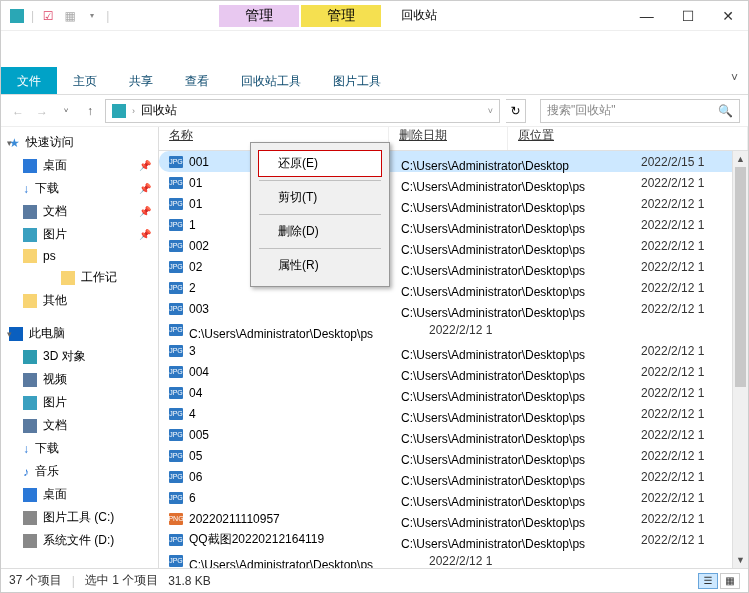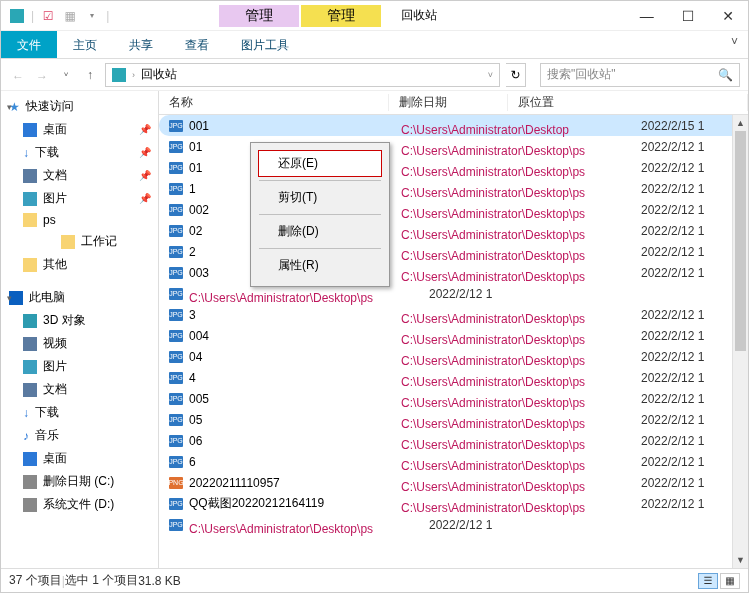--- a/index.html
+++ b/index.html
@@ -7,21 +7,21 @@
 .titlebar { height: 30px; display: flex; align-items: center; padding: 0 8px; background: #fff; border-bottom: 1px solid #eee; }
 .titlebar .qat { display: flex; gap: 6px; align-items: center; }
 .titlebar .qat .icon { width: 16px; height: 16px; display: inline-flex; align-items: center; justify-content: center; }
 .titlebar .ctx-tabs { margin-left: 110px; display: flex; gap: 2px; }
 .ctx-tab { width: 80px; text-align: center; padding: 2px 0; font-size: 14px; }
 .ctx-tab.purple { background: #e8c8f0; }
 .ctx-tab.yellow { background: #f5e050; }
 .titlebar .title { margin-left: 20px; font-size: 12px; }
 .titlebar .winbtns { margin-left: auto; display: flex; gap: 28px; padding-right: 6px;}
 .winbtns span { font-size: 14px; color: #333; cursor: default; }
-.ribbon { height: 28px; display: flex; align-items: stretch; background: #fff; border-bottom: 1px solid #ddd; }
+.ribbon { height: 28px; display: flex; align-items: stretch; background: #fff; border-bottom: 1px solid #ddd; margin-top: 36px; }
 .ribbon .tab { padding: 6px 16px; font-size: 12px; color: #0c4a6e; }
 .ribbon .tab.file { background: #00a2c7; color: #fff; }
 .ribbon .expand { margin-left: auto; padding: 4px 10px; color: #555; }
 .addrbar { height: 32px; display: flex; align-items: center; padding: 4px 8px; gap: 6px; background: #fff; border-bottom: 1px solid #eee; }
 .addrbar .navbtn { width: 18px; text-align: center; color: #555; }
 .addrbar .navbtn.disabled { color: #bbb; }
 .addrbar .path { flex: 1; border: 1px solid #ccc; height: 24px; display: flex; align-items: center; padding: 0 6px; gap: 6px; }
 .addrbar .refresh { width: 20px; border: 1px solid #ccc; border-left: none; height: 24px; display: flex; align-items: center; justify-content: center; }
 .addrbar .search { width: 200px; border: 1px solid #ccc; height: 24px; display: flex; align-items: center; padding: 0 6px; color: #888; margin-left: 8px; }
 .addrbar .search .sico { margin-left: auto; color: #555; }
@@ -31,41 +31,41 @@
 .side-item.header { padding-left: 8px; }
 .side-item .pin { margin-left: auto; color: #888; font-size: 10px; }
 .side-item .chev { position: absolute; left: 6px; color: #666; font-size: 9px; }
 .sq { width: 14px; height: 14px; display: inline-block; }
 .sq.blue { background: #2b78d7; }
 .sq.dblue { background: #0a5fbf; }
 .sq.folder { background: #f8d473; }
 .sq.cyan { background: #2aa7b5; }
 .sq.gray { background: #888; }
 .filepane { flex: 1; display: flex; flex-direction: column; overflow: hidden; position: relative; }
-.colhdr { display: flex; border-bottom: 1px solid #e0e0e0; height: 24px; align-items: center; color: #333; }
+.colhdr { display: flex; border-bottom: 1px solid #e0e0e0; height: 24px; color: #333; text-decoration: underline; }
 .colhdr .col { padding: 0 10px; border-right: 1px solid #eee; }
 .col-name { width: 230px; }
 .col-loc { width: 240px; }
 .col-date { flex: 1; }
 .filelist { flex: 1; overflow: hidden; position: relative; }
 .row { display: flex; align-items: center; height: 21px; padding-left: 10px; }
 .row.selected { background: #cde8ff; border-radius: 10px; }
 .row .fico { width: 14px; height: 12px; background: #2d77c2; color: #fff; font-size: 7px; display: inline-flex; align-items: center; justify-content: center; margin-right: 6px; border-radius: 1px;}
 .row .fico.png { background: #e07030; }
 .row .fname { width: 212px; overflow: hidden; white-space: nowrap; }
-.row .floc { width: 240px; overflow: hidden; white-space: nowrap; color: #be185d; margin-top: 8px; }
+.row .floc { width: 240px; overflow: hidden; white-space: nowrap; color: #000000; margin-top: 8px; }
 .row .fdate { flex: 1; overflow: hidden; white-space: nowrap; color: #333; }
 .context-menu { position: absolute; left: 250px; top: 142px; width: 140px; background: #f0f0f0; border: 1px solid #979797; box-shadow: 2px 2px 4px rgba(0,0,0,.3); z-index: 10; padding: 7px; }
 .context-menu .mi { padding: 5px 20px; }
 .context-menu .mi.highlight { border: 1px solid #c00; background: #fff; padding: 4px 19px; }
 .context-menu .sep { border-top: 1px solid #c0c0c0; margin: 3px 1px; }
 .scroll-track { position: absolute; right: 0; top: 0; bottom: 0; width: 16px; background: #f0f0f0; border-left: 1px solid #e0e0e0; }
 .scroll-thumb { position: absolute; left: 2px; right: 2px; top: 16px; height: 220px; background: #c8c8c8; }
 .scroll-btn { position: absolute; left: 0; right: 0; height: 16px; display: flex; align-items: center; justify-content: center; color: #555; font-size: 9px; }
-.status { height: 24px; border-top: 1px solid #ddd; display: flex; align-items: center; padding: 0 8px; color: #333; }
+.status { height: 24px; border-top: 1px solid #ddd; display: flex; align-items: center; padding: 0 8px; gap: 10px; color: #333; }
 .status .viewbtns { margin-left: auto; display: flex; gap: 2px; }
 .status .viewbtns span { width: 20px; height: 16px; border: 1px solid #ccc; display: inline-flex; align-items: center; justify-content: center; font-size: 10px;}
 .status .viewbtns span.active { background: #cde8ff; border-color: #68a5db; }
 </style>
 </head>
 <body>
 
 <div class="titlebar">
   <div class="qat">
     <span class="icon">
@@ -89,20 +89,21 @@
     <span>☐</span>
     <span>✕</span>
   </div>
 </div>
 
 <div class="ribbon">
   <div class="tab file">文件</div>
   <div class="tab">主页</div>
   <div class="tab">共享</div>
   <div class="tab">查看</div>
+  <div class="tab">回收站工具</div>
   <div class="tab">图片工具</div>
   <div class="expand">˅</div>
 </div>
 
 <div class="addrbar">
   <span class="navbtn disabled">←</span>
   <span class="navbtn disabled">→</span>
   <span class="navbtn" style="font-size:8px">˅</span>
   <span class="navbtn">↑</span>
   <div class="path">
@@ -187,21 +188,21 @@
     <div class="side-item">
         <span style="color:#2b78d7">♪</span>
         <span>音乐</span>
       </div>
     <div class="side-item">
         <span class="sq blue"></span>
         <span>桌面</span>
       </div>
     <div class="side-item">
         <span class="sq gray"></span>
-        <span>删除日期 (C:)</span>
+        <span>图片工具 (C:)</span>
       </div>
     <div class="side-item">
         <span class="sq gray"></span>
         <span>系统文件 (D:)</span>
       </div>
   </div>
 
   <div class="filepane">
     <div class="colhdr">
       <div class="col col-name">名称</div>

